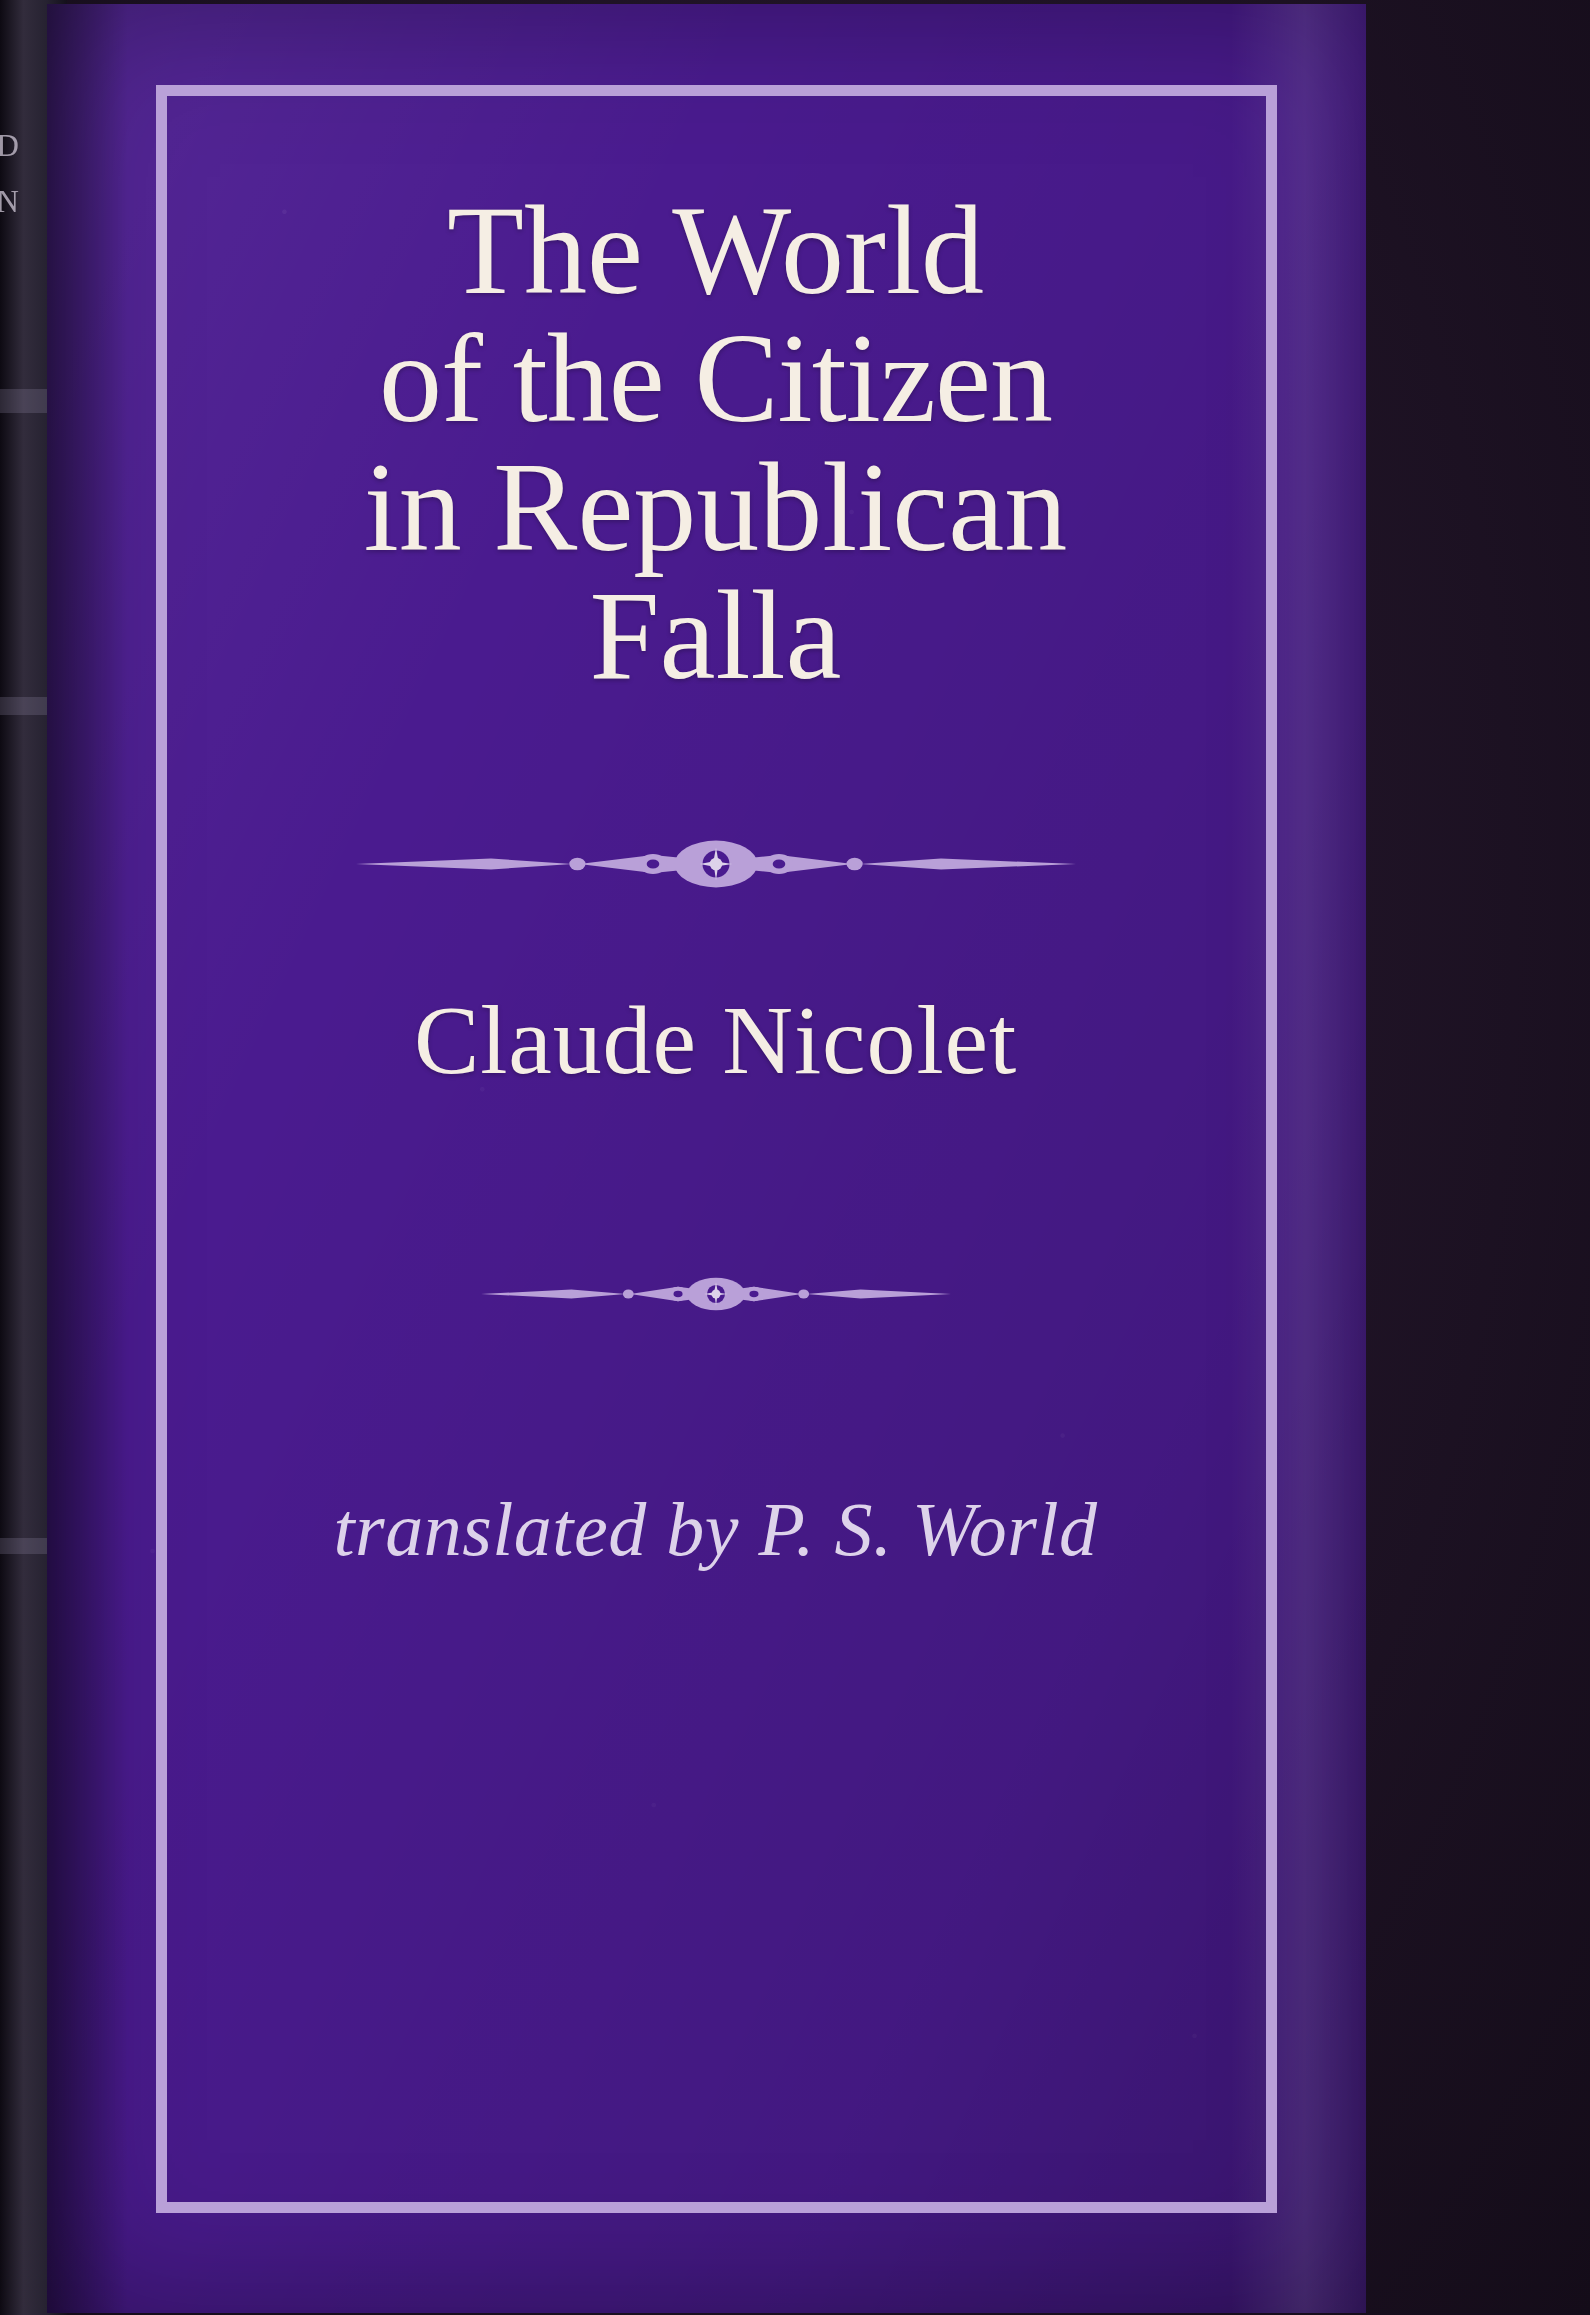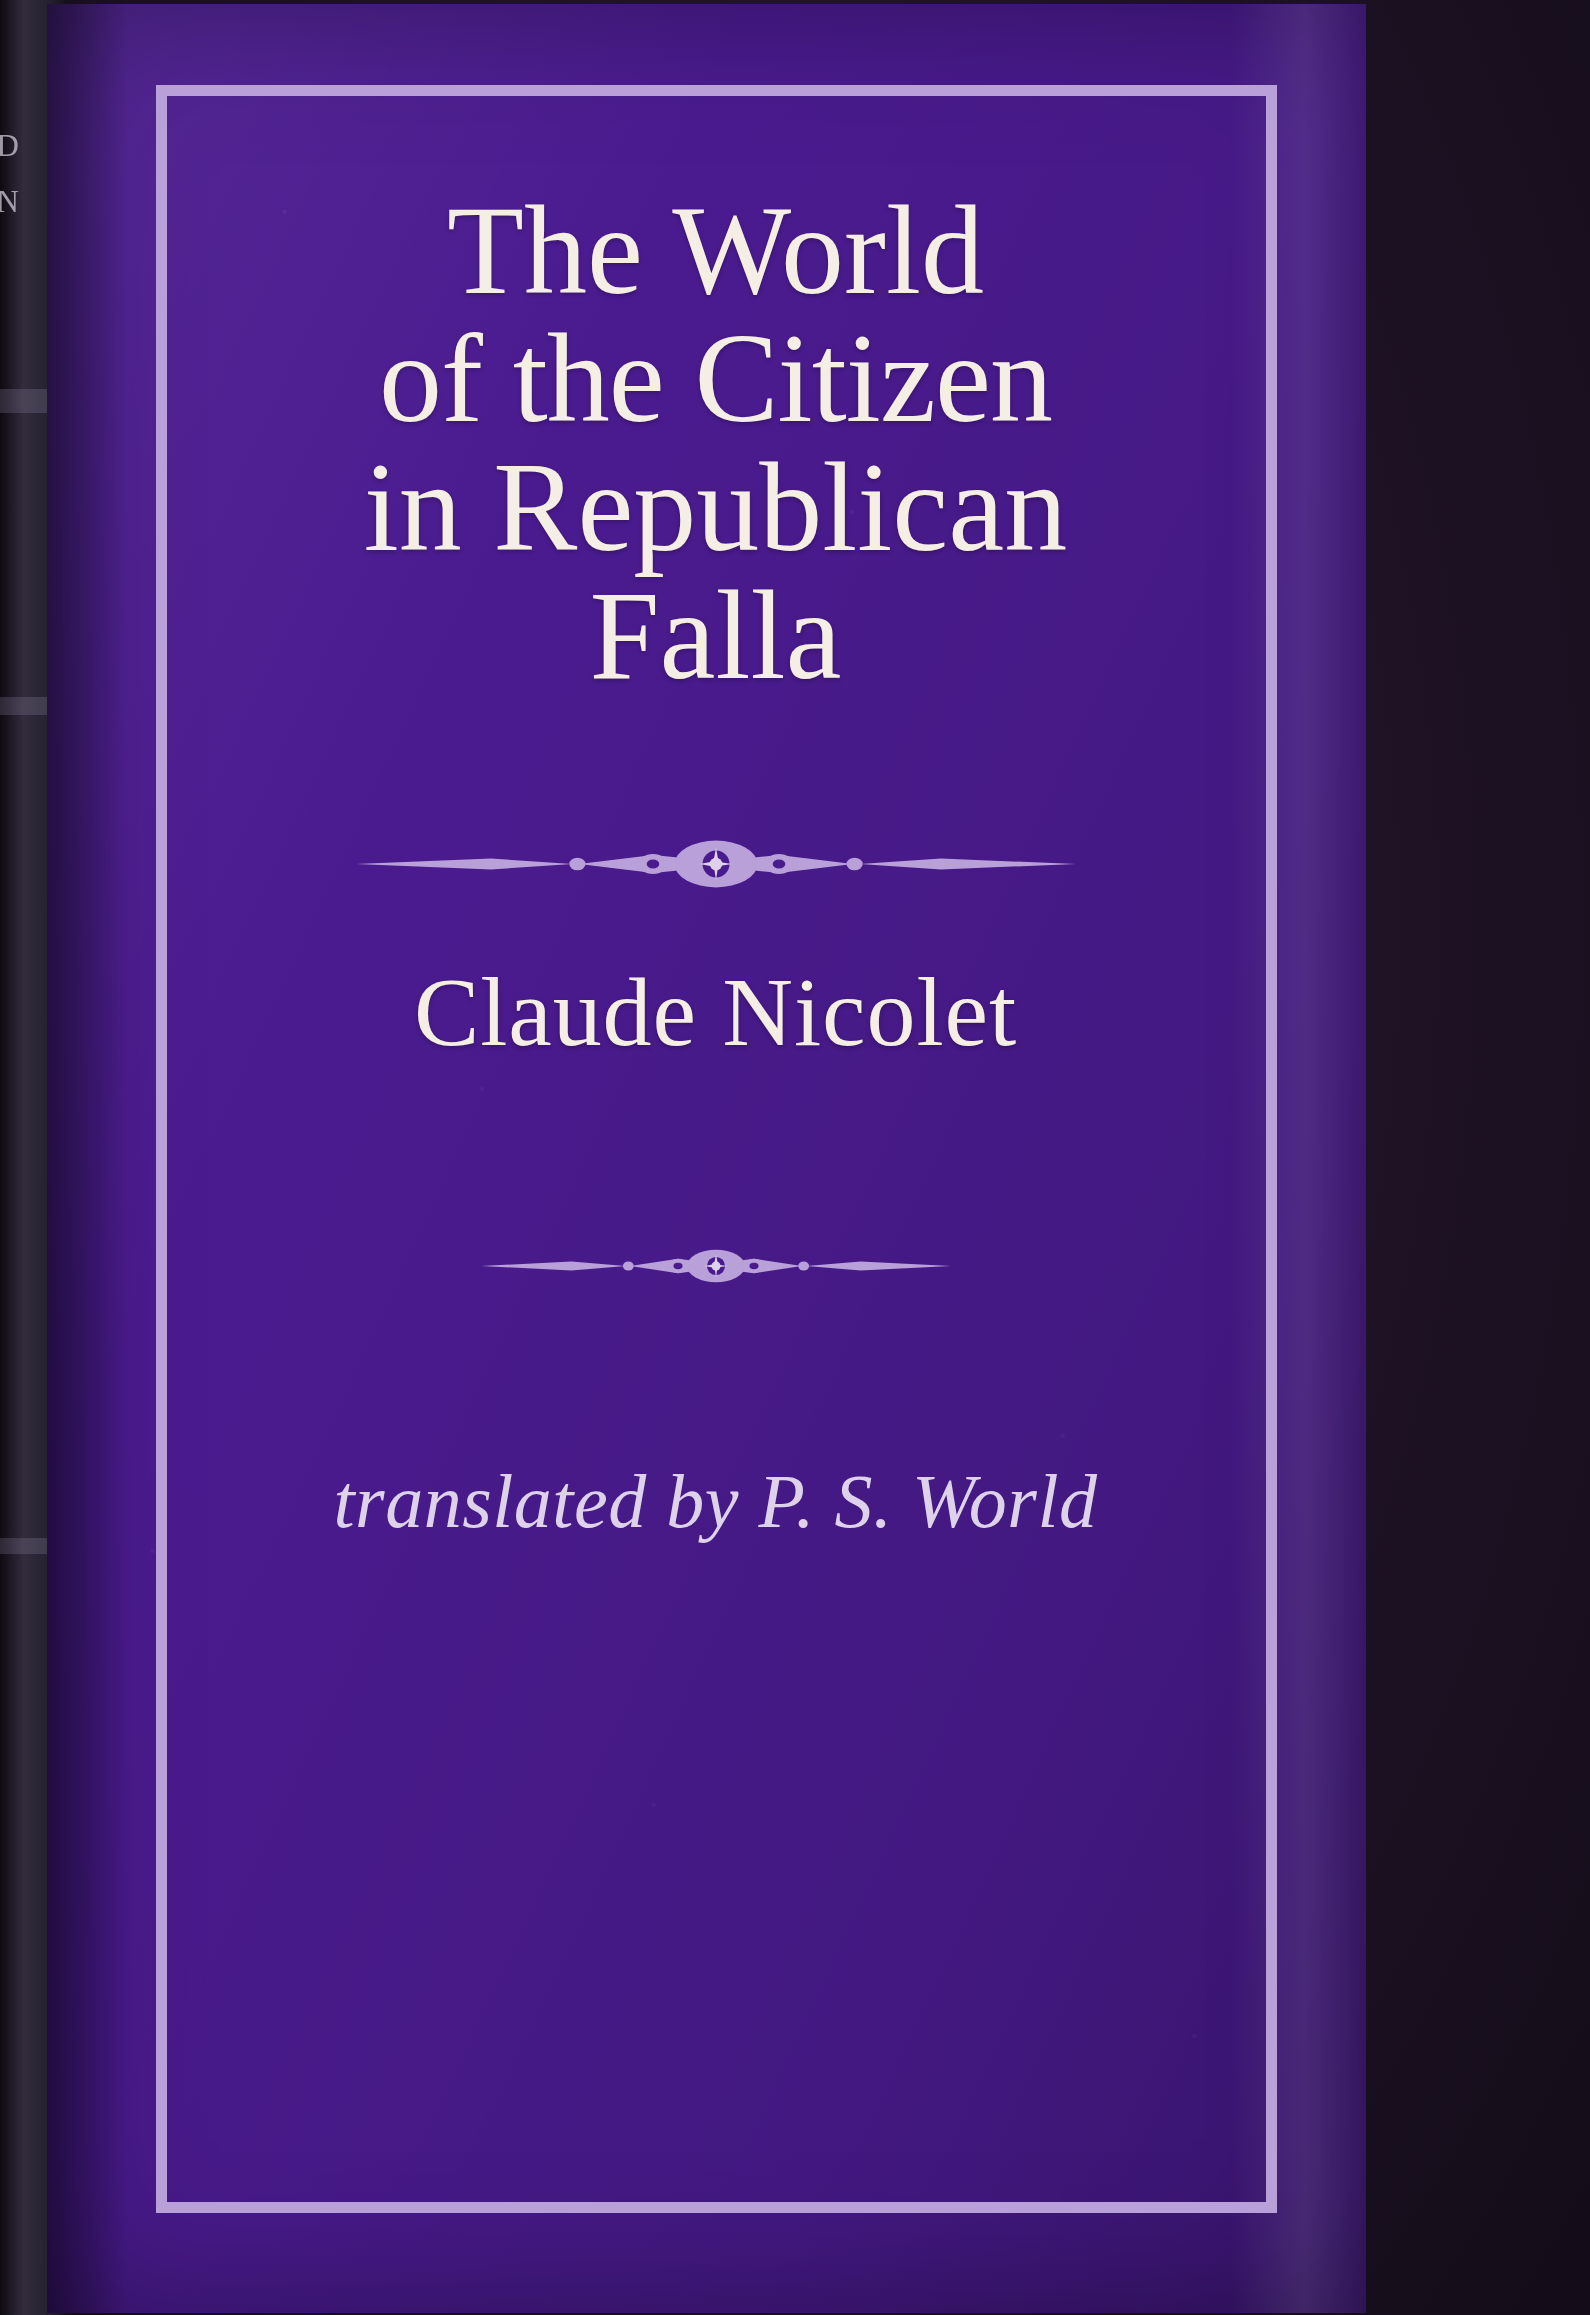--- a/index.html
+++ b/index.html
@@ -145,21 +145,21 @@
 
   .ornament {
     height: 54px;
     margin: 0 auto;
     position: relative;
   }
   .orn-1 { margin-top: 136px; width: 724px; }
   .orn-2 { margin-top: 185px; width: 470px; }
 
   .author {
-    margin-top: 72px;
+    margin-top: 100px;
     font-family: "Liberation Serif", serif;
     font-size: 98px;
     line-height: 1;
     color: #f5eee4;
     letter-spacing: 0.9px;
     text-shadow: 0 1.8px 4.5px rgba(0,0,0,0.25);
   }
 
   .translator {
     margin-top: 163px;

